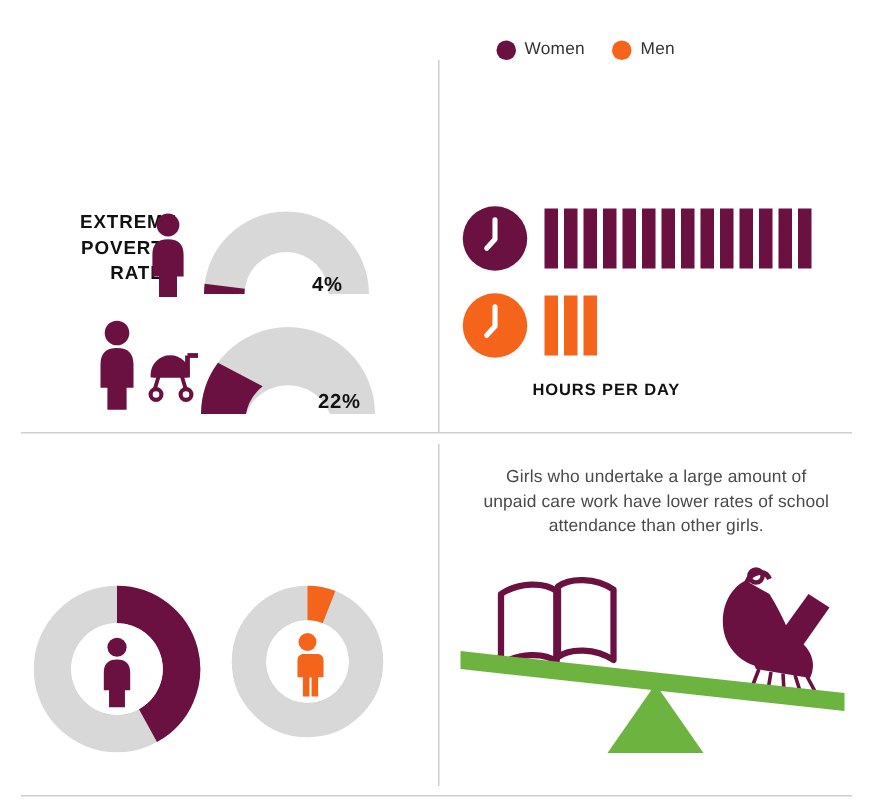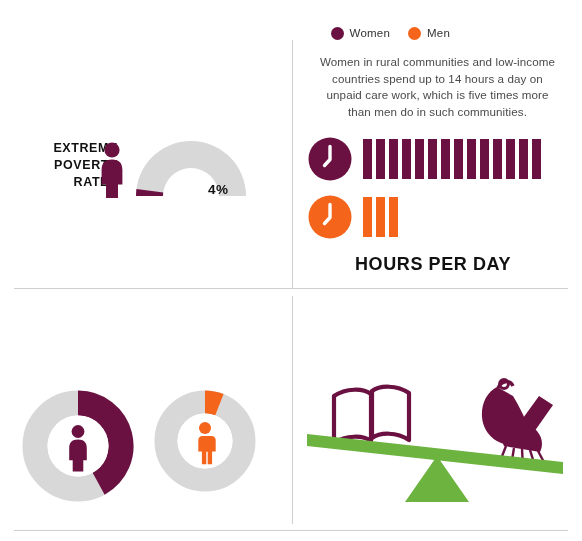--- a/index.html
+++ b/index.html
@@ -59,21 +59,21 @@
   }
 
   
   .hours-wrap{position:absolute;left:14px;top:96px;}
   .bar-line{display:flex;align-items:center;}
   .bar{width:9px;height:40px;margin-right:4px;display:block;}
   .bar-women{background:#6B1142;}
   .bar-men{background:#F4651B;}
   .hpd-label{
     position:absolute;left:62px;top:214px;
-    font-size:18px;font-weight:bold;color:#111;letter-spacing:.6px;
+    font-size:11px;font-weight:bold;color:#111;letter-spacing:.6px;
   }
 
   
   .donut-pair{position:absolute;left:20px;top:92px;display:flex;}
   .donut{position:relative;}
 
   
   .seesaw{position:absolute;left:8px;top:78px;}
   svg{display:block;}
 </style>
@@ -110,24 +110,47 @@
           <path d="M16 21.5 c-7.2 0 -10.4 3.6 -10.4 10.4 l0 14.5 l4.4 0 l0 13.6 l12 0 l0 -13.6 l4.4 0 l0 -14.5 c0 -6.8 -3.2 -10.4 -10.4 -10.4 z"></path>
         </g>
 
         <path fill="#D8D8D8" d="M40 58 A55 55 0 0 1 150 58 L123 58 A28 28 0 0 0 67 58 Z"></path>
 
         <path fill="#6B1142" d="M40 58 A55 55 0 0 1 40.43 51.1 L67.22 54.47 A28 28 0 0 0 67 58 Z"></path>
       </svg>
       <span class="gauge-pct" style="left:112px;top:44px;">4%</span>
     </div>
 
+    <div class="gauge-row" id="gauge-row-2">
+      <svg width="226" height="72" viewBox="0 0 226 72">
+
+        <g fill="#6B1142">
+          <circle cx="18" cy="14" r="8.2"></circle>
+          <path d="M18 24 c-7.6 0 -11 3.8 -11 11 l0 15.5 l4.6 0 l0 14.6 l12.8 0 l0 -14.6 l4.6 0 l0 -15.5 c0 -7.2 -3.4 -11 -11 -11 z"></path>
+        </g>
+
+        <g fill="#6B1142" stroke="#6B1142">
+          <path d="M42 42 a11.5 11.5 0 0 1 23 0 z" stroke-width="3.2" fill="#6B1142"></path>
+          <path d="M42 42 l23 0" stroke-width="3.2"></path>
+          <path d="M65 42 l0 -13" stroke-width="3.2" fill="none"></path>
+          <path d="M65 29 l7 0" stroke-width="3.2" fill="none"></path>
+          <path d="M46 42 l-3 10 M61 42 l3 10" stroke-width="2.6" fill="none"></path>
+          <circle cx="44" cy="55" r="3.6" fill="none" stroke-width="2.8"></circle>
+          <circle cx="64" cy="55" r="3.6" fill="none" stroke-width="2.8"></circle>
+        </g>
+
+        <path fill="#D8D8D8" d="M74 68 A58 58 0 0 1 190 68 L160 68 A30 30 0 0 0 104 68 Z"></path>
+
+        <path fill="#6B1142" d="M74 68 A58 58 0 0 1 85.31 33.78 L115.16 49.54 A30 30 0 0 0 104 68 Z"></path>
+      </svg>
+      <span class="gauge-pct" style="left:152px;top:52px;">22%</span>
+    </div>
   </div>
 
   <div class="quad" id="quad-tr">
-    <div class="blurb">Women in rural communities and low-income countries spend up to 14 hours a day on unpaid care work, which is five times more than men do in such communities.</div>
 
     <div class="hours-wrap">
 
       <div class="bar-line" style="margin-bottom:12px;">
         <svg width="46" height="46" viewBox="0 0 46 46" style="margin-right:10px;">
           <circle cx="23" cy="23" r="21.5" fill="#6B1142"></circle>
           <path d="M23 10.5 L23 23.5 L17.5 29.5" stroke="#FFFFFF" stroke-width="3.4" fill="none" stroke-linecap="round" stroke-linejoin="round"></path>
         </svg>
         <span class="bar bar-women"></span>
         <span class="bar bar-women"></span>
@@ -185,20 +208,21 @@
           <g fill="#F4651B">
             <circle cx="53" cy="40" r="6"></circle>
             <path d="M46.5 48 l13 0 c2.6 0 4.2 1.7 4.2 4.3 l0 11.2 l-3.6 0 l0 12.8 l-4.4 0 l0 -12.6 l-1.4 0 l0 12.6 l-4.4 0 l0 -12.8 l-3.6 0 l0 -11.2 c0 -2.6 1.6 -4.3 4.2 -4.3 z"></path>
           </g>
         </svg>
       </div>
     </div>
   </div>
 
   <div class="quad" id="quad-br">
+    <div class="blurb">Girls who undertake a large amount of unpaid care work have lower rates of school attendance than other girls.</div>
 
     <div class="seesaw">
       <svg width="272" height="132" viewBox="0 0 272 132">
 
         <g fill="none" stroke="#6B1142" stroke-width="4.2" stroke-linejoin="round">
           <path d="M33 22 C45 14 62 14 70 20 L70 67 C62 61 45 61 33 69 Z" fill="#FFFFFF"></path>
           <path d="M108 19 C96 11 79 11 71 17 L71 64 C79 58 96 58 108 66 Z" fill="#FFFFFF"></path>
           <path d="M70 20 L70 67" stroke-width="4"></path>
         </g>
 

